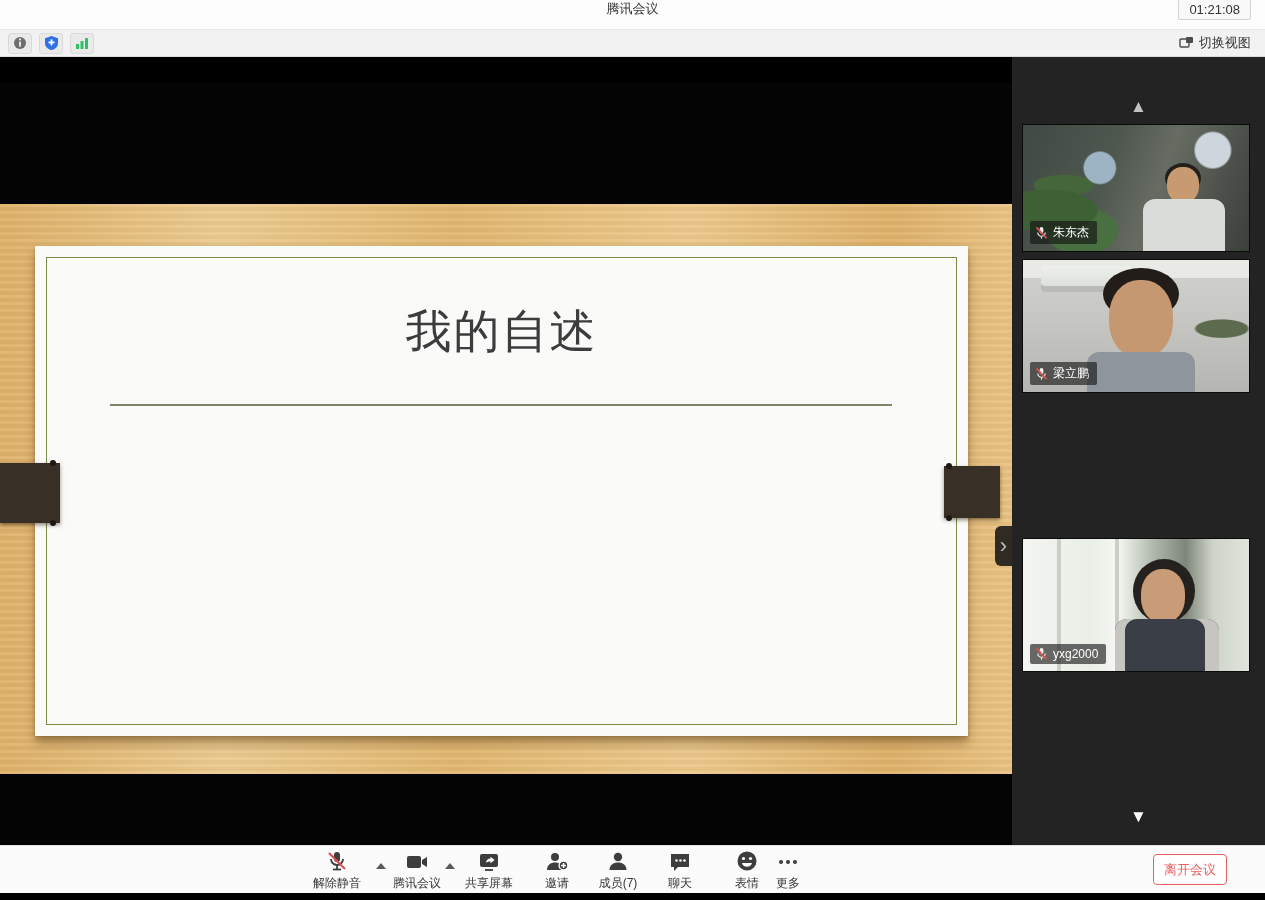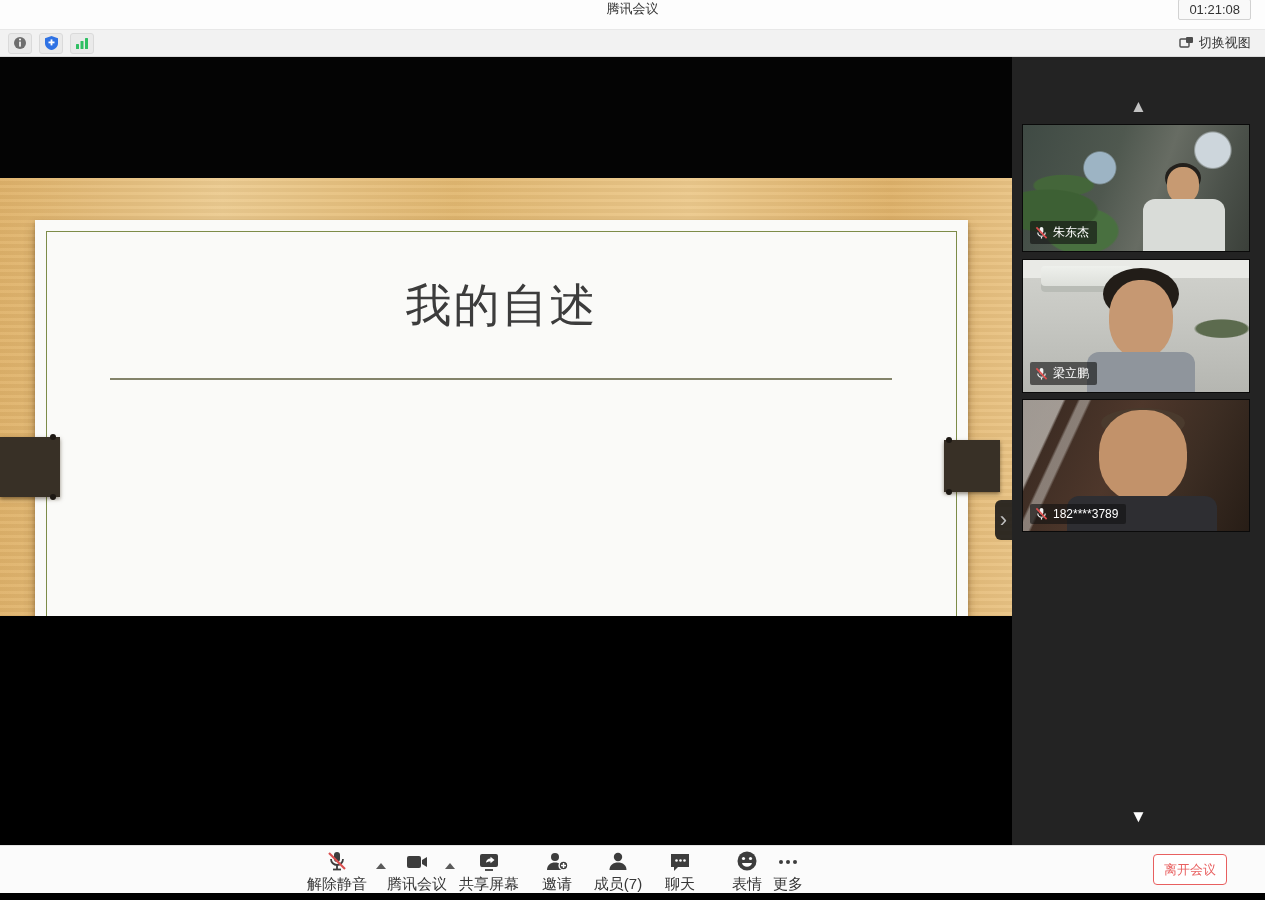--- a/index.html
+++ b/index.html
@@ -21,21 +21,21 @@
   .stat-btn { width:24px; height:21px; background:#eaeaea; border:1px solid #dadada;
     border-radius:3px; display:flex; align-items:center; justify-content:center; }
   .stat-right { margin-left:auto; display:flex; align-items:center; gap:14px; margin-right:14px;flex-direction:column; }
   .timer-box { border:1px solid #d2d2d2; background:#f9f9f9; border-radius:2px;
     padding:2px 10px; font-size:13px; color:#333; }
   .switch-view { display:flex; align-items:center; gap:5px; font-size:13px; color:#333; cursor:pointer; }
   .fs-btn { display:flex; align-items:center; justify-content:center; width:22px; height:22px; }
 
   
   .main { position:absolute; left:0; top:57px; width:1265px; height:788px; display:flex; }
-  .share-area { position:relative; width:1012px; height:559px; background:#040404; overflow:hidden; }
+  .share-area { position:relative; width:1012px; height:788px; background:#040404; overflow:hidden;margin-top:26px; }
 
   .wood { position:absolute; left:0; top:121px; width:1012px; height:570px;
     background:
       repeating-linear-gradient(180deg, rgba(255,255,255,.05) 0 3px, rgba(0,0,0,.03) 3px 7px),
       linear-gradient(90deg,#dfb26a 0%,#eccb90 22%,#e2b871 45%,#ecc98c 68%,#dfb26a 88%,#e9c384 100%);
   }
   .paper { position:absolute; left:35px; top:42px; width:933px; height:490px;
     background:#fafaf8; box-shadow:0 7px 10px rgba(90,60,20,.45), 0 2px 3px rgba(90,60,20,.3); }
   .paper-border { position:absolute; inset:11px; border:1px solid #7d8c49; pointer-events:none; }
   .slide-title { position:absolute; left:0; top:55px; width:100%; text-align:center;
@@ -145,21 +145,21 @@
 
   .name-label { position:absolute; left:7px; bottom:7px; display:flex; align-items:center; gap:5px;
     background:rgba(18,18,18,.62); color:#fff; font-size:12px; padding:3px 8px 3px 5px;
     border-radius:2px; max-width:200px; white-space:nowrap; }
 
   
   .toolbar { position:absolute; left:0; top:845px; width:1265px; height:48px;
     background:#fbfbfb; border-top:1px solid #e3e3e3; }
   .tb-btn { position:absolute; top:4px; width:60px; display:flex; flex-direction:column;
     align-items:center; gap:1px; cursor:pointer; }
-  .tb-btn .lbl { font-size:15px; color:#363636; white-space:nowrap; }
+  .tb-btn .lbl { font-size:12px; color:#363636; white-space:nowrap; }
   .tb-caret { position:absolute; top:17px; width:0; height:0; cursor:pointer;
     border-left:5px solid transparent; border-right:5px solid transparent;
     border-bottom:6px solid #5a5a5a; }
   .leave-btn { position:absolute; left:1153px; top:8px; width:74px; height:31px;
     border:1px solid #e86060; border-radius:4px; background:#fff; color:#e86060;
     font-size:13px; display:flex; align-items:center; justify-content:center; cursor:pointer; }
   .bottom-strip { position:absolute; left:0; top:893px; width:1265px; height:7px; background:#000; }
 
   .icon24 { width:26px; height:24px; display:block; }
 </style>
@@ -267,38 +267,38 @@
           <svg width="13" height="14" viewBox="0 0 14 15">
               <rect x="5" y="1" width="4" height="7" rx="2" fill="#f2f2f2"></rect>
               <path d="M3 7 a4 4 0 0 0 8 0" fill="none" stroke="#f2f2f2" stroke-width="1.3"></path>
               <line x1="7" y1="11.5" x2="7" y2="13.5" stroke="#f2f2f2" stroke-width="1.3"></line>
               <line x1="1.5" y1="1.5" x2="12.5" y2="13" stroke="#e04f4f" stroke-width="1.8"></line>
             </svg>
           <span>朱东杰</span>
         </div>
       </div>
 
-      <div class="tile t3">
-        <div class="scene scene-cabinet"></div>
-        <div class="person p3">
+
+      <div class="tile t4">
+        <div class="scene scene-window"></div>
+        <div class="person p4">
             <div class="hair"></div>
             <div class="head"></div>
             <div class="torso"></div>
           </div>
         <div class="name-label">
           <svg width="13" height="14" viewBox="0 0 14 15">
               <rect x="5" y="1" width="4" height="7" rx="2" fill="#f2f2f2"></rect>
               <path d="M3 7 a4 4 0 0 0 8 0" fill="none" stroke="#f2f2f2" stroke-width="1.3"></path>
               <line x1="7" y1="11.5" x2="7" y2="13.5" stroke="#f2f2f2" stroke-width="1.3"></line>
               <line x1="1.5" y1="1.5" x2="12.5" y2="13" stroke="#e04f4f" stroke-width="1.8"></line>
             </svg>
-          <span>182****3789</span>
-        </div>
-      </div>
-
+          <span>yxg2000</span>
+        </div>
+      </div>
 
 
       <div class="scroll-arrow scroll-down">
         <span>▼</span>
       </div>
     </div>
   </div>
 
   <div class="toolbar">
 

